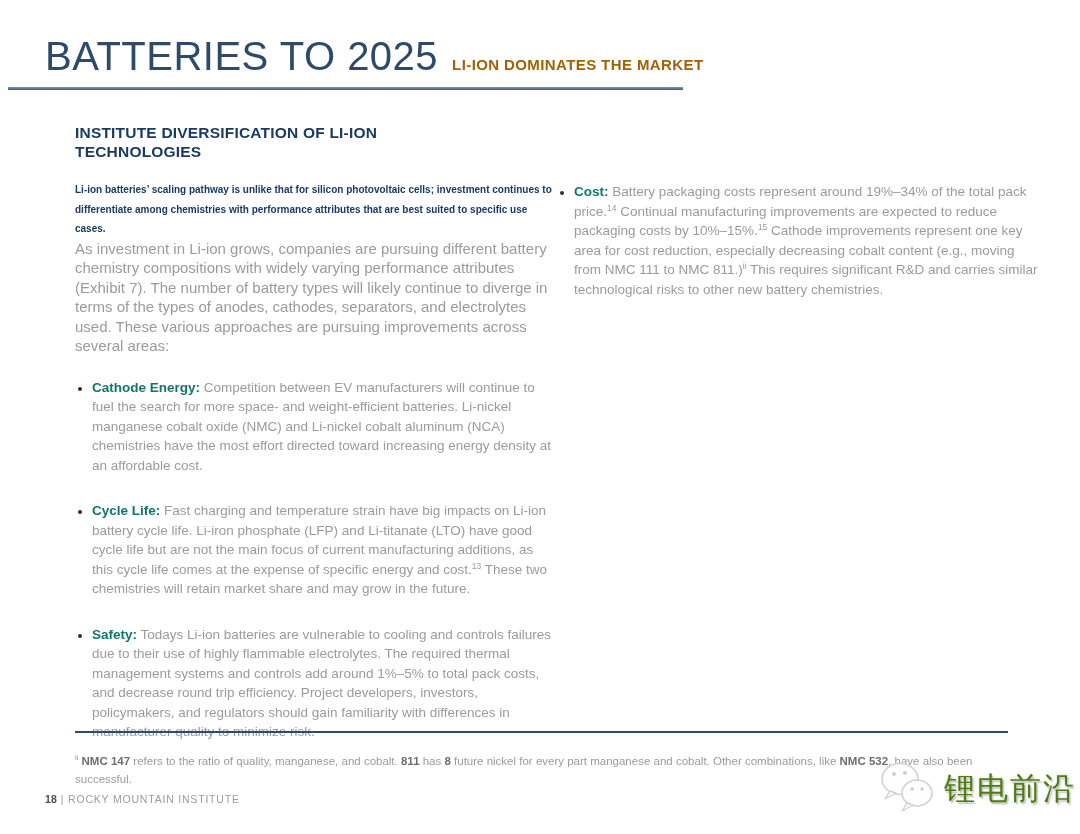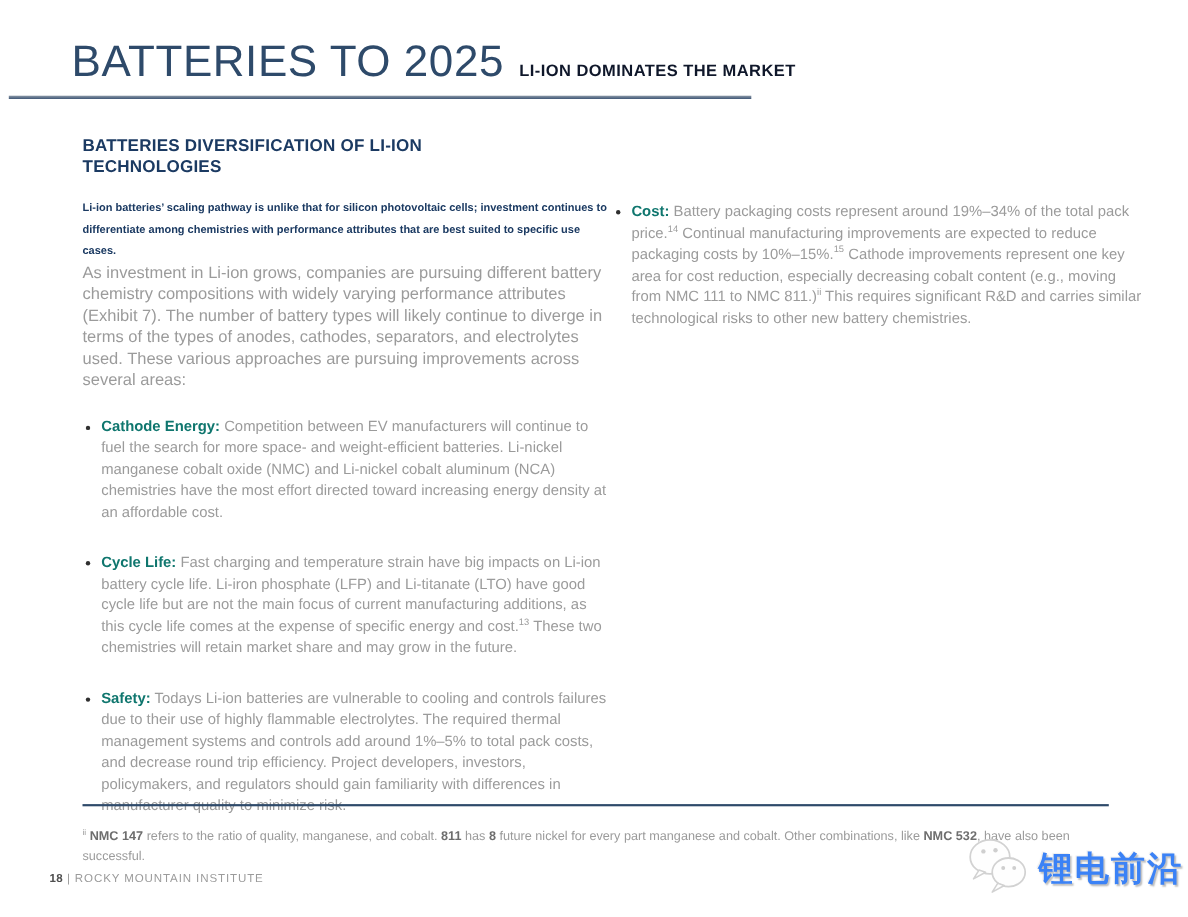--- a/index.html
+++ b/index.html
@@ -6,29 +6,29 @@
   .page{
     position:relative;
     width:1080px;height:834px;
     background:#ffffff;
     font-family:"Liberation Sans","DejaVu Sans",sans-serif;
     overflow:hidden;
   }
   
   .hdr{
     position:absolute;left:45px;top:34px;
-    display:flex;align-items:baseline;gap:14px;white-space:nowrap;margin-left:20px;
+    display:flex;align-items:baseline;gap:14px;white-space:nowrap;
   }
   .hdr-title{
     font-size:40px;font-weight:400;letter-spacing:0.5px;
     color:#2e4a6a;
   }
   .hdr-sub{
     font-size:15px;font-weight:bold;letter-spacing:0.4px;
-    color:#0f172a;
+    color:#a16207;
   }
   .title-rule{
     position:absolute;left:8px;top:87px;width:675px;height:3px;
     background:linear-gradient(#8a97a6,#3f5776);
   }
   
   .col-left{position:absolute;left:75px;top:123px;width:478px;}
   .col-right{position:absolute;left:557px;top:182px;width:488px;}
   h2.section{
     margin:0;max-width:398px;
@@ -74,40 +74,40 @@
     font-size:10.5px;letter-spacing:0.8px;color:#9b9b9b;
     white-space:nowrap;
   }
   .page-num{font-weight:bold;color:#4f4f4f;letter-spacing:0.2px;}
   
   .watermark{
     position:absolute;left:876px;top:758px;
     display:flex;align-items:center;gap:6px;
   }
   .wm-text{
-    font-size:31px;font-weight:bold;
-    color:#3b82f6;
+    font-size:31px;font-weight:normal;
+    color:#4d7c0f;
     text-shadow:1.5px 1.5px 1.5px #bdbdbd,-1px -1px 1px #efefef;
     letter-spacing:2px;
     white-space:nowrap;
   }
 </style>
 </head>
 <body>
 
 <div class="page">
 
   <div class="hdr">
     <span class="hdr-title">BATTERIES TO 2025</span>
     <span class="hdr-sub">LI-ION DOMINATES THE MARKET</span>
   </div>
   <div class="title-rule"></div>
 
   <div class="col-left">
-    <h2 class="section">BATTERIES DIVERSIFICATION OF LI-ION TECHNOLOGIES</h2>
+    <h2 class="section">INSTITUTE DIVERSIFICATION OF LI-ION TECHNOLOGIES</h2>
 
     <p class="lead">Li-ion batteries’ scaling pathway is unlike that for silicon photovoltaic cells; investment continues to differentiate among chemistries with performance attributes that are best suited to specific use cases.</p>
 
     <p class="intro">As investment in Li-ion grows, companies are pursuing different battery chemistry compositions with widely varying performance attributes (Exhibit 7). The number of battery types will likely continue to diverge in terms of the types of anodes, cathodes, separators, and electrolytes used. These various approaches are pursuing improvements across several areas:</p>
 
     <ul class="bullets">
       <li><span class="blabel">Cathode Energy:</span><span> Competition between EV manufacturers will continue to fuel the search for more space- and weight-efficient batteries. Li-nickel manganese cobalt oxide (NMC) and Li-nickel cobalt aluminum (NCA) chemistries have the most effort directed toward increasing energy density at an affordable cost.</span></li>
 
       <li><span class="blabel">Cycle Life:</span><span> Fast charging and temperature strain have big impacts on Li-ion battery cycle life. Li-iron phosphate (LFP) and Li-titanate (LTO) have good cycle life but are not the main focus of current manufacturing additions, as this cycle life comes at the expense of specific energy and cost.</span><sup>13</sup><span> These two chemistries will retain market share and may grow in the future.</span></li>
 

